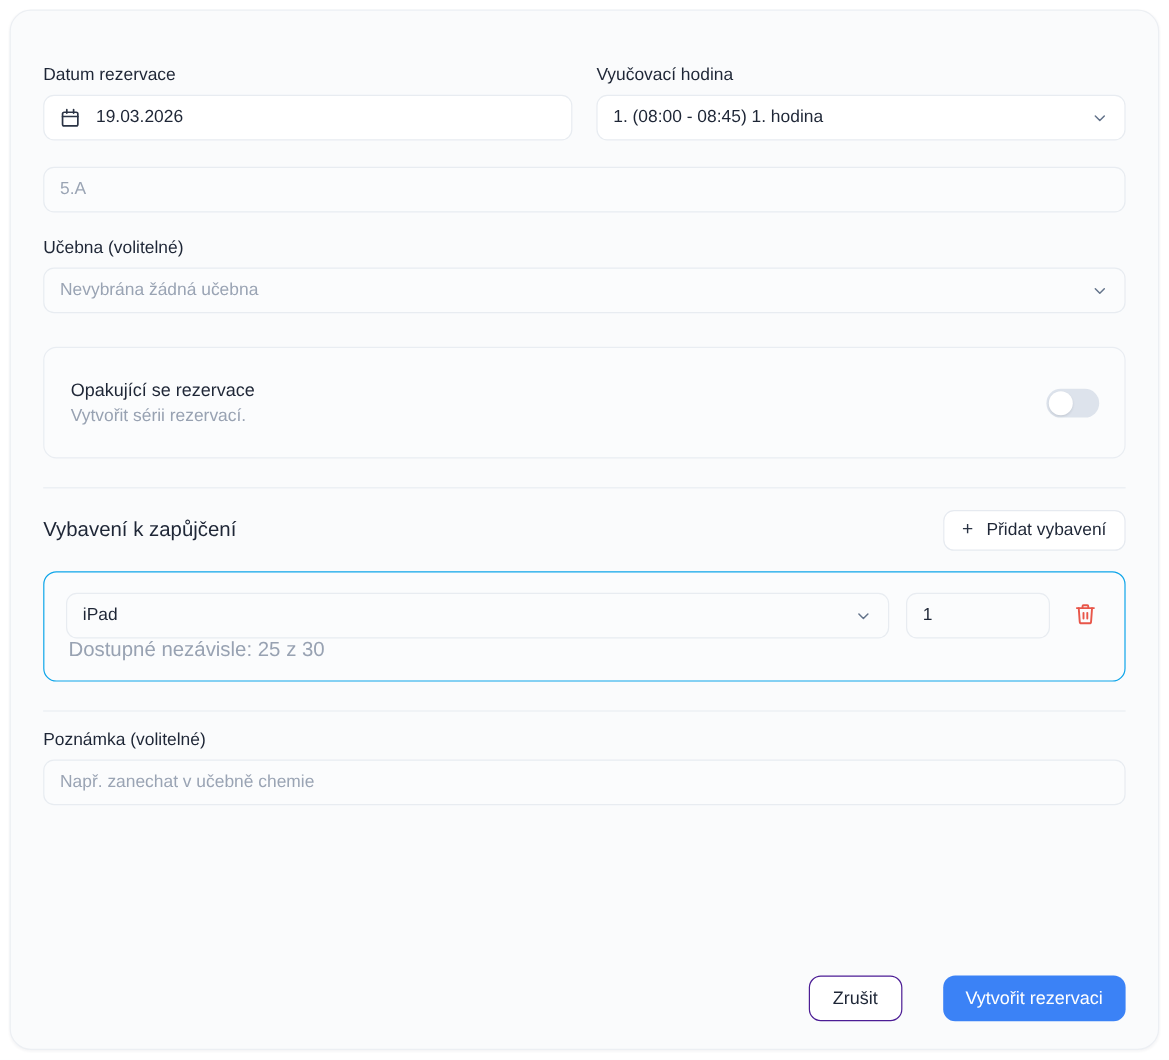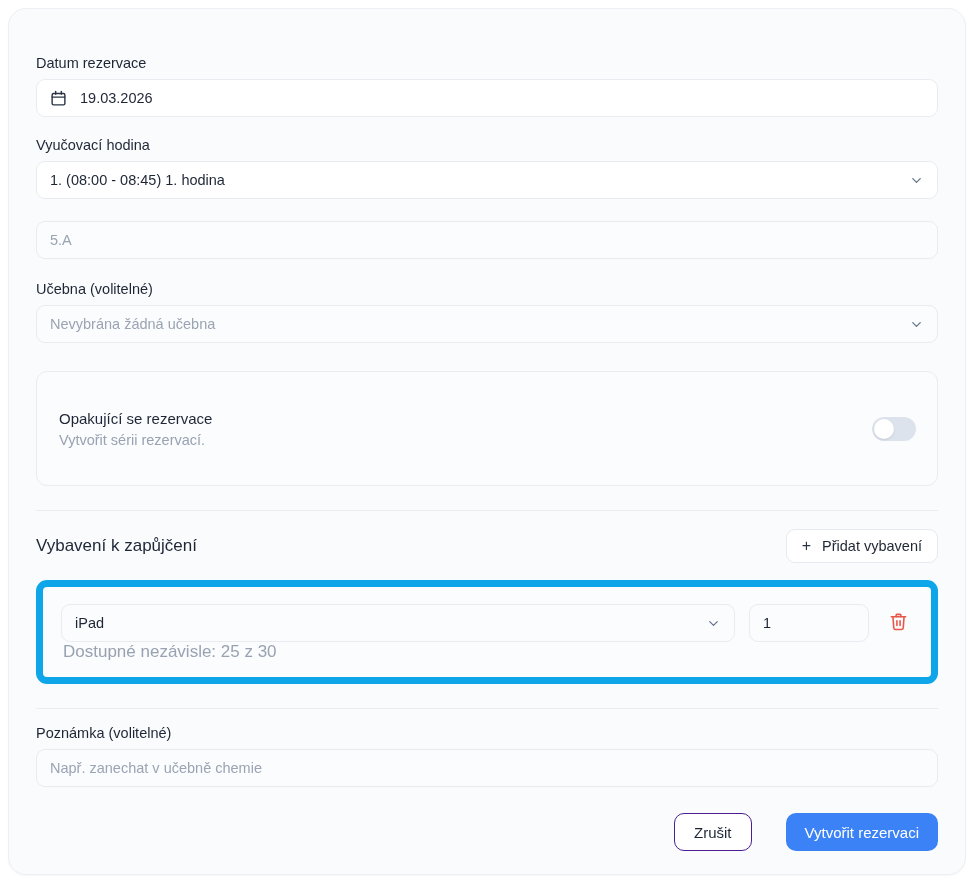--- a/index.html
+++ b/index.html
@@ -40,21 +40,20 @@
     font-weight: 400;
     margin-bottom: 8px;
     display: block;
   }
 
   .row-2col {
     display: flex;
     gap: 20px;
     margin: 22px 0 0 0;
     padding: 0 9px;
-    flex-direction: column;
   }
   .col { flex: 1; min-width: 0; }
 
   .control {
     height: 38px;
     width: 100%;
     background: #fbfcfd;
     border: 1px solid #e8ecf1;
     border-radius: 9px;
     display: flex;
@@ -72,21 +71,21 @@
   .chev { margin-left: 8px; display: flex; align-items: center; }
 
   .block { padding: 0 9px; margin-top: 22px; }
 
   
   .toggle-card {
     margin: 28px 9px 0 9px;
     background: #fbfcfd;
     border: 1px solid #e9edf2;
     border-radius: 11px;
-    height: 115px;
+    height: 93px;
     display: flex;
     align-items: center;
     justify-content: space-between;
     padding: 0 21px 0 22px;
   }
   .toggle-title { font-size: 15px; color: #1e2636; margin-bottom: 5px; }
   .toggle-sub { font-size: 14.5px; color: #98a2b2; }
 
   .switch {
     width: 44px; height: 24px;
@@ -130,21 +129,21 @@
     padding: 0 15px;
     font-size: 14.5px;
     color: #1e2636;
     cursor: pointer;
   }
   .plus { font-size: 16px; color: #2b3445; line-height: 1; }
 
   .equip-card {
     margin: 17px 9px 0 9px;
     background: #fbfcfd;
-    border: 7px solid #0ea5e9;
+    border: 1px solid #0ea5e9;
     border-radius: 11px;
     padding: 17px 18px 15px 18px;
   }
   .equip-row { display: flex; align-items: center; gap: 14px; }
   .equip-select { flex: 1; }
   .qty-input {
     width: 120px;
     flex: 0 0 120px;
     height: 38px;
     background: #fbfcfd;

